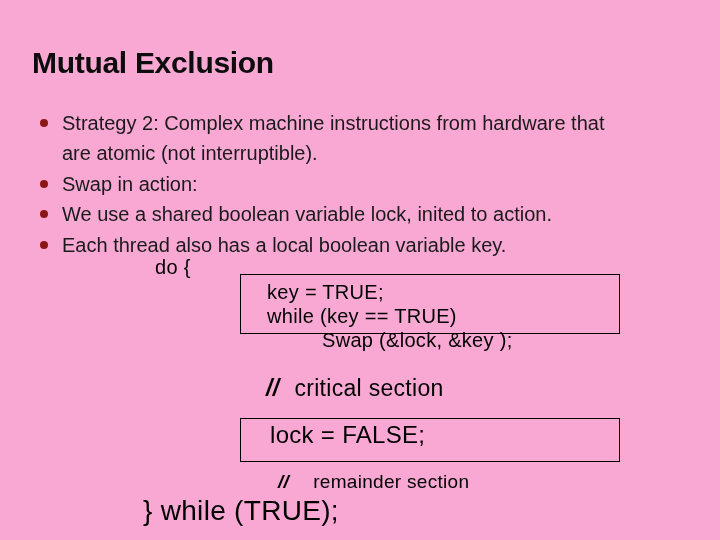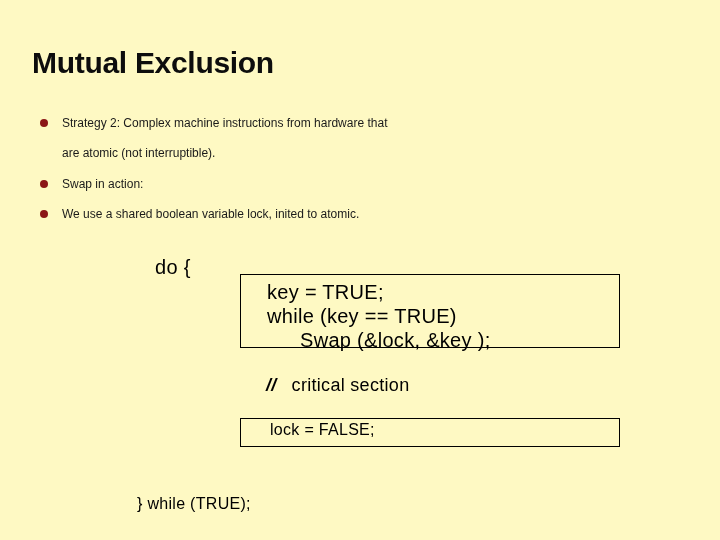--- a/index.html
+++ b/index.html
@@ -4,41 +4,41 @@
 <style>
   html, body {
     margin: 0;
     padding: 0;
     background: #ffffff;
   }
   .slide {
     position: relative;
     width: 720px;
     height: 540px;
-    background: #fef9c3;
+    background: #f9a8d4;
     overflow: hidden;
     font-family: "Liberation Sans", sans-serif;
     color: #1a1a1a;
   }
   .title {
     position: absolute;
     left: 32px;
     top: 46px;
     font-size: 30px;
     font-weight: bold;
     letter-spacing: -0.3px;
     color: #0d0d0d;
     white-space: nowrap;
   }
   .bullets {
     position: absolute;
     left: 36px;
     top: 108px;
     width: 650px;
-    font-size: 12px;
+    font-size: 20px;
     line-height: 30.4px;
   }
   .bullet-row {
     display: flex;
     align-items: flex-start;
   }
   .dot-col {
     width: 26px;
     flex: 0 0 26px;
     position: relative;
@@ -64,62 +64,62 @@
     left: 155px;
     top: 256px;
     font-size: 20px;
     text-align: center;
   }
   .code-box1 {
     position: absolute;
     left: 240px;
     top: 274px;
     width: 380px;
-    height: 74px;
+    height: 60px;
     border: 1.5px solid #000000;
     box-sizing: border-box;
     padding: 5px 0 0 26px;
     font-size: 20px;
     line-height: 24px;
   }
-  .code-box1 .indent { margin-left: 33px; }
+  .code-box1 .indent { margin-left: 55px; }
   .comment1 {
     position: absolute;
     left: 266px;
     top: 375px;
-    font-size: 18px;
+    font-size: 23px;
   }
   .comment2 {
     position: absolute;
     left: 278px;
     top: 471px;
     font-size: 19px;
   }
   .slashes {
     font-weight: bold;
     font-style: italic;
   }
   .comment1 .slashes { margin-right: 15px; }
   .comment2 .slashes { margin-right: 24px; }
   .code-box2 {
     position: absolute;
     left: 240px;
     top: 418px;
     width: 380px;
-    height: 29px;
+    height: 44px;
     border: 1.5px solid #000000;
     box-sizing: border-box;
     padding: 2px 0 0 29px;
-    font-size: 16px;
+    font-size: 24px;
   }
   .do-close {
     position: absolute;
-    left: 137px;
+    left: 143px;
     top: 495px;
-    font-size: 16px;
+    font-size: 28px;
   }
 </style>
 </head>
 <body>
 
 <div class="slide">
 
   <div class="title">Mutual Exclusion</div>
 
   <div class="bullets">
@@ -141,39 +141,50 @@
       <div class="bullet-text">
         <div><span class="b">Swap</span><span> in action:</span></div>
       </div>
     </div>
 
     <div class="bullet-row">
       <div class="dot-col">
           <span class="dot"></span>
         </div>
       <div class="bullet-text">
-        <div><span>We use a shared boolean variable </span><span class="b">lock</span><span>, inited to </span><span class="b">atomic</span><span>.</span></div>
+        <div><span>We use a shared boolean variable </span><span class="b">lock</span><span>, inited to </span><span class="b">action</span><span>.</span></div>
       </div>
     </div>
 
+    <div class="bullet-row">
+      <div class="dot-col">
+          <span class="dot"></span>
+        </div>
+      <div class="bullet-text">
+        <div><span>Each thread also has a local boolean variable </span><span class="b">key</span><span>.</span></div>
+      </div>
+    </div>
 
   </div>
 
   <div class="code do-open">do {</div>
 
   <div class="code code-box1">
     <div>key = TRUE;</div>
     <div>while (key == TRUE)</div>
     <div class="indent">Swap (&amp;lock, &amp;key );</div>
   </div>
 
   <div class="code comment1">
     <span class="slashes">//</span><span>critical section</span>
   </div>
 
   <div class="code code-box2">
     <div>lock = FALSE;</div>
   </div>
 
+  <div class="code comment2">
+    <span class="slashes">//</span><span>remainder section</span>
+  </div>
 
   <div class="code do-close">} while (TRUE);</div>
 
 </div>
 
 </body></html>

